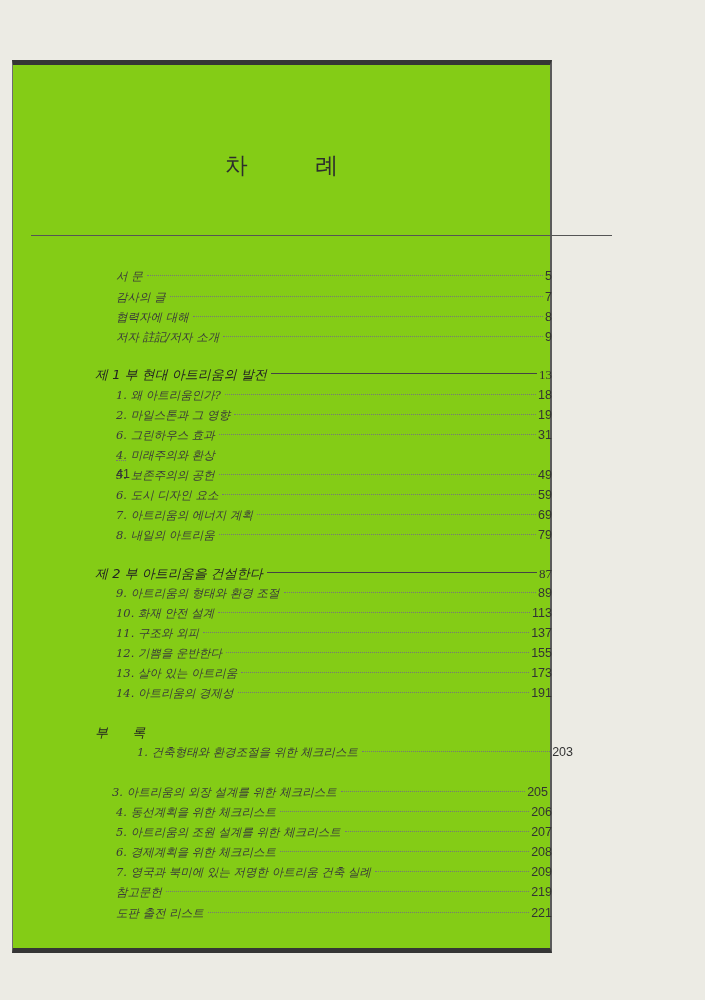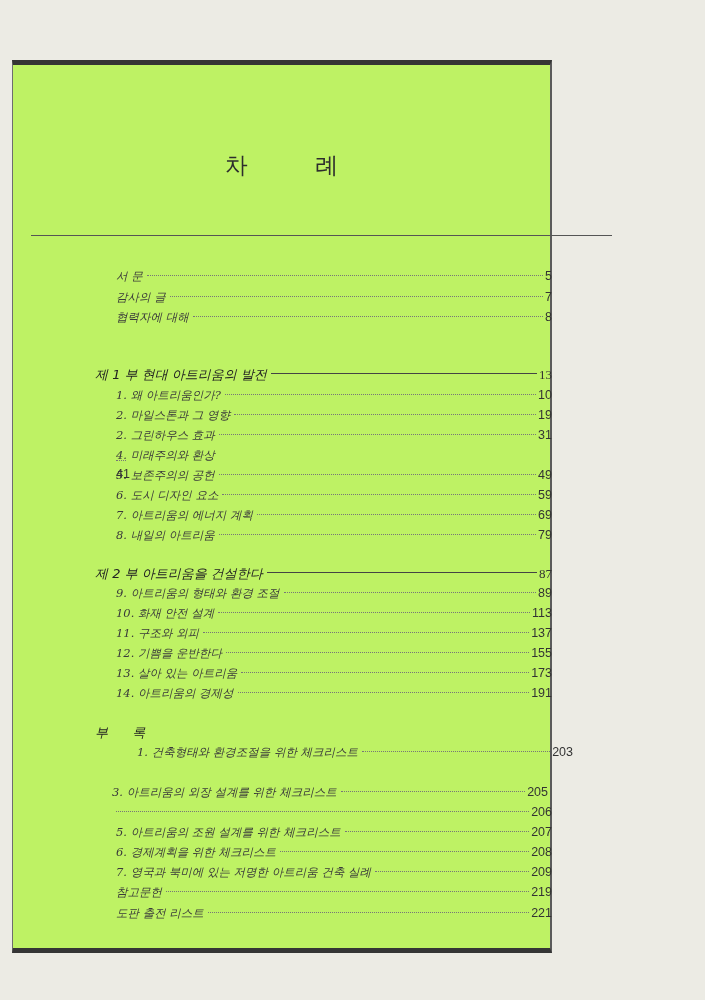--- a/index.html
+++ b/index.html
@@ -14,21 +14,21 @@
       overflow: hidden;
       font-family: "DejaVu Serif", serif;
       color: #3a3a3a;
     }
     .frame {
       position: absolute;
       left: 12px;
       top: 60px;
       width: 540px;
       height: 893px;
-      background: #bef264;
+      background: #84cc16;
       border-left: 1px solid #6d6d6d;
       border-right: 2px solid #5b5b5b;
       border-top: 5px solid #353535;
       border-bottom: 5px solid #353535;
       box-sizing: border-box;
     }
     .title {
       position: absolute;
       left: 0;
       top: 85px;
@@ -121,38 +121,43 @@
     <div class="row" style="left:103px; top:223px; width:436px;">
       <span class="label">감사의 글</span>
       <span class="leader"></span>
       <span class="page">7</span>
     </div>
     <div class="row" style="left:103px; top:243px; width:436px;">
       <span class="label">협력자에 대해</span>
       <span class="leader"></span>
       <span class="page">8</span>
     </div>
+    <div class="row" style="left:103px; top:263px; width:436px;">
+      <span class="label">저자 註記/저자 소개</span>
+      <span class="leader"></span>
+      <span class="page">9</span>
+    </div>
 
     <div class="row part" style="left:82px; top:301px; width:457px;">
       <span class="label">제 1 부   현대 아트리움의 발전</span>
       <span class="leader"></span>
       <span class="page">13</span>
     </div>
     <div class="row" style="left:103px; top:321px; width:436px;">
       <span class="label">1. 왜 아트리움인가?</span>
       <span class="leader"></span>
-      <span class="page">10</span>
+      <span class="page">18</span>
     </div>
     <div class="row" style="left:103px; top:341px; width:436px;">
       <span class="label">2. 마일스톤과 그 영향</span>
       <span class="leader"></span>
       <span class="page">19</span>
     </div>
     <div class="row" style="left:103px; top:361px; width:436px;">
-      <span class="label">2. 그린하우스 효과</span>
+      <span class="label">6. 그린하우스 효과</span>
       <span class="leader"></span>
       <span class="page">31</span>
     </div>
     <div class="row" style="left:103px; top:381px; width:436px;flex-direction:column;">
       <span class="label">4. 미래주의와 환상</span>
       <span class="leader"></span>
       <span class="page">41</span>
     </div>
     <div class="row" style="left:103px; top:401px; width:436px;">
       <span class="label">5. 보존주의의 공헌</span>
@@ -218,20 +223,21 @@
       <span class="label">1. 건축형태와 환경조절을 위한 체크리스트</span>
       <span class="leader"></span>
       <span class="page">203</span>
     </div>
     <div class="row" style="left:99px; top:718px; width:436px;">
       <span class="label">3. 아트리움의 외장 설계를 위한 체크리스트</span>
       <span class="leader"></span>
       <span class="page">205</span>
     </div>
     <div class="row" style="left:103px; top:738px; width:436px;">
+      <span class="label">4. 동선계획을 위한 체크리스트</span>
       <span class="leader"></span>
       <span class="page">206</span>
     </div>
     <div class="row" style="left:103px; top:758px; width:436px;">
       <span class="label">5. 아트리움의 조원 설계를 위한 체크리스트</span>
       <span class="leader"></span>
       <span class="page">207</span>
     </div>
     <div class="row" style="left:103px; top:778px; width:436px;">
       <span class="label">6. 경제계획을 위한 체크리스트</span>

